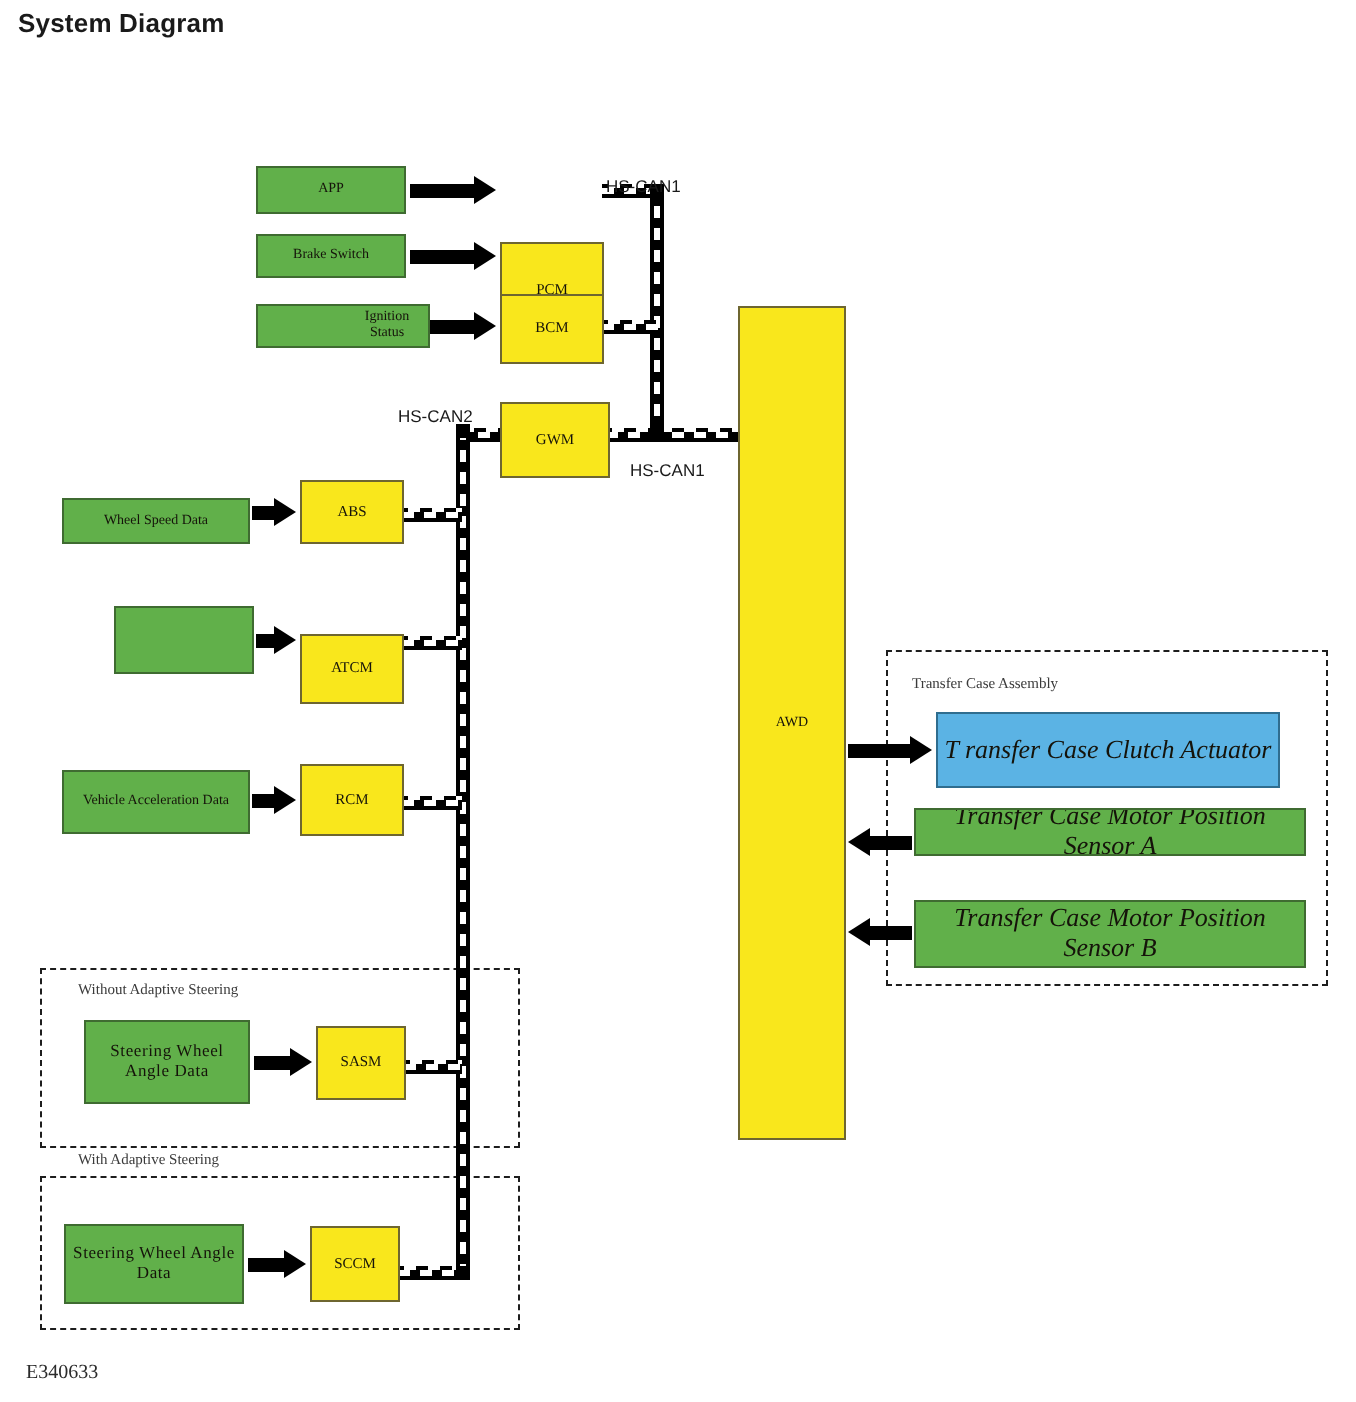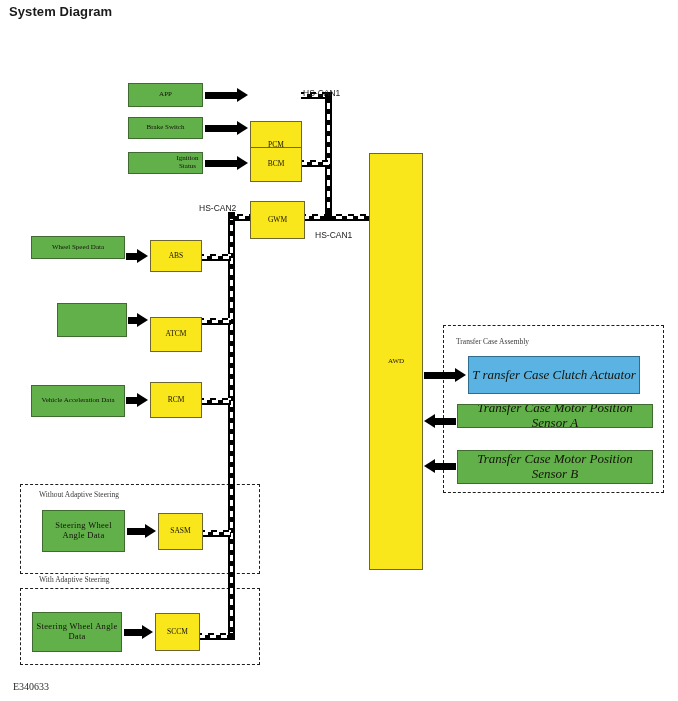--- a/index.html
+++ b/index.html
@@ -259,24 +259,24 @@
       </div>
     </div>
 
   <div id="node-layer">
       <div class="node green sig" style="left: 128px; top: 83px; width: 75px; height: 24px;">
         <span class="lbl">APP</span>
       </div>
       <div class="node green sig" style="left: 128px; top: 117px; width: 75px; height: 22px;">
         <span class="lbl">Brake Switch</span>
       </div>
-      <div class="node green sig" style="left: 128px; top: 152px; width: 75px; height: 22px; padding-left: 44px;">
+      <div class="node green sig" style="left: 128px; top: 152px; width: 87px; height: 22px; padding-left: 44px;">
         <span class="lbl">Ignition Status</span>
       </div>
-      <div class="node green sig" style="left: 31px; top: 236px; width: 94px; height: 23px;">
+      <div class="node green sig" style="left: 31px; top: 249px; width: 94px; height: 23px;">
         <span class="lbl">Wheel Speed Data</span>
       </div>
       <div class="node green sig" style="left: 31px; top: 385px; width: 94px; height: 32px;">
         <span class="lbl">Vehicle Acceleration Data</span>
       </div>
       <div class="node green drive" style="left: 57px; top: 303px; width: 70px; height: 34px;">
         <span class="lbl">Drive Mode</span>
       </div>
       <div class="node yellow module" style="left: 250px; top: 82px; width: 52px; height: 48px; margin-top: 39px;">
         <span class="lbl">PCM</span>

